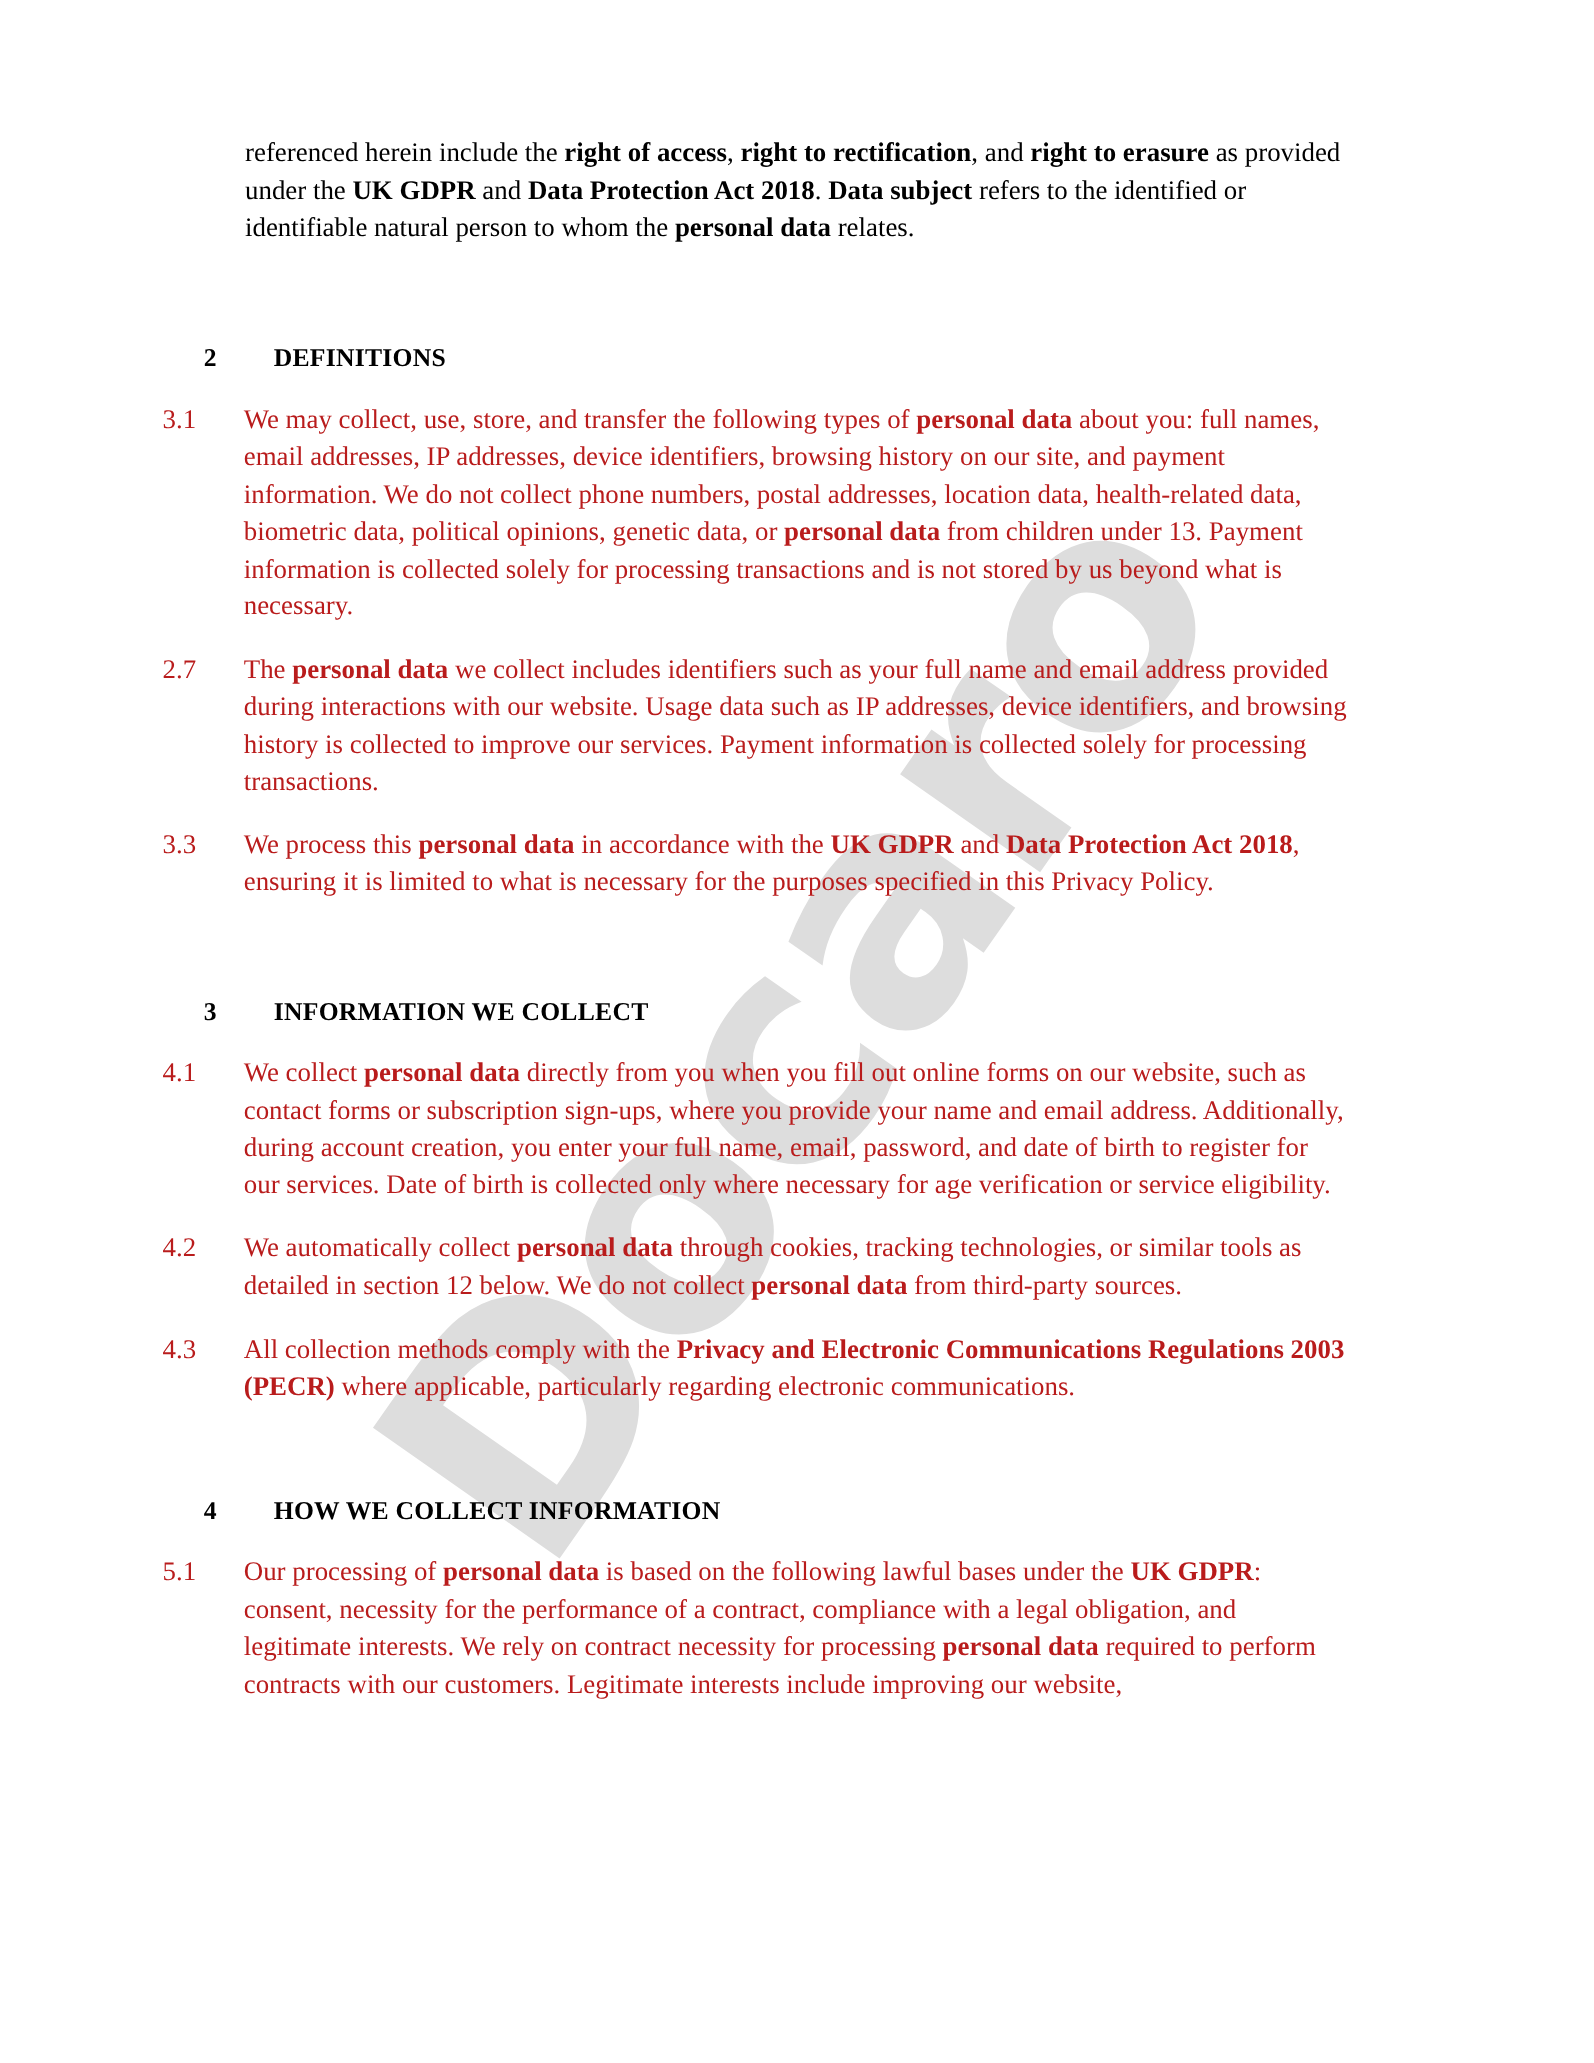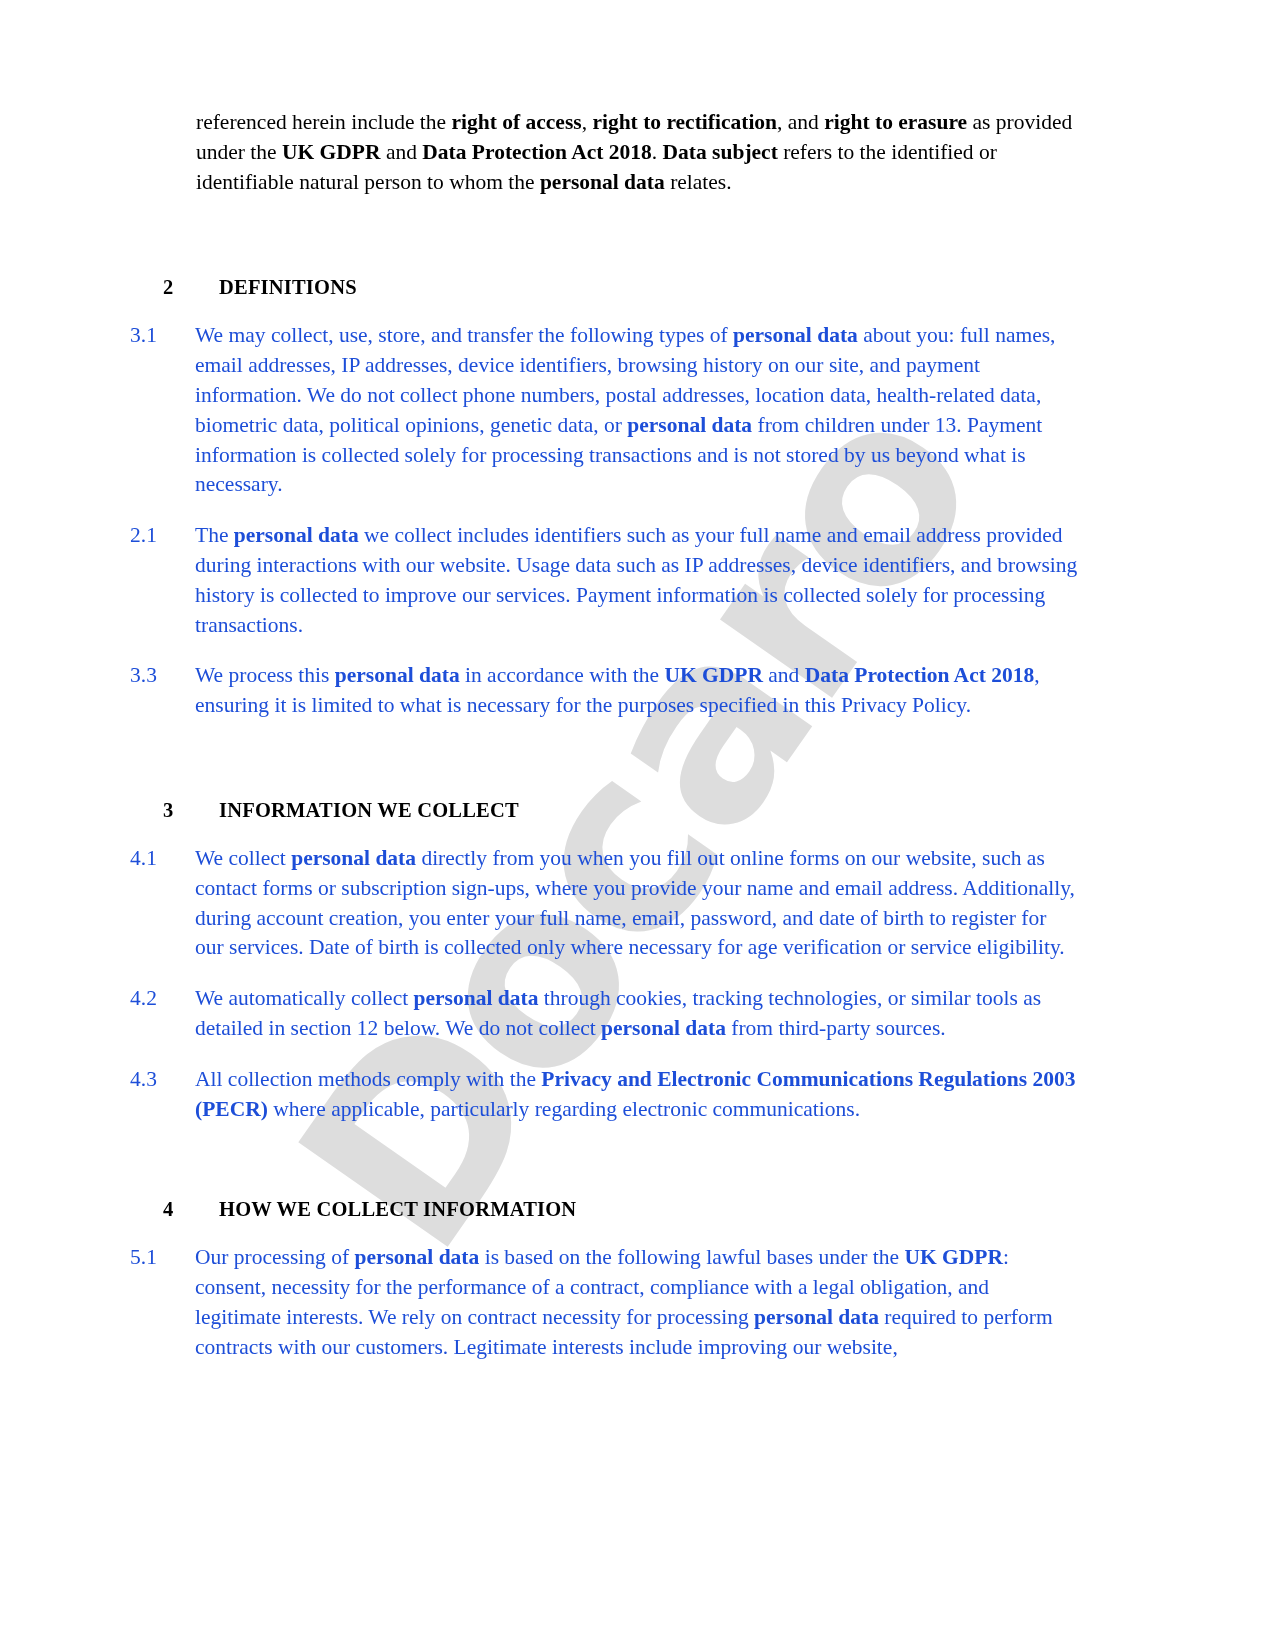--- a/index.html
+++ b/index.html
@@ -79,21 +79,21 @@
     white-space: nowrap;
     margin-left: 16px;
   }
 
   
   .clause {
     display: flex;
     align-items: flex-start;
     font-size: 21.5px;
     line-height: 29.8px;
-    color: #1d4ed8;
+    color: #b91c1c;
   }
   .clause .clause-num {
     flex: 0 0 65px;
     width: 65px;
     margin-left: -66px;
     text-align: left;
     white-space: nowrap;
   }
   .clause .clause-body {
     flex: 1 1 auto;
@@ -132,21 +132,21 @@
           <span class="sec-num">2</span>
           <span class="sec-title">DEFINITIONS</span>
         </div>
         <div class="sp-h2-to-31"></div>
         <div class="clause">
           <span class="clause-num">3.1</span>
           <span class="clause-body"><span>We may collect, use, store, and transfer the following types of </span><b>personal data</b><span> about you: full names, email addresses, IP addresses, device identifiers, browsing history on our site, and payment information. We do not collect phone numbers, postal addresses, location data, health-related data, biometric data, political opinions, genetic data, or </span><b>personal data</b><span> from children under 13. Payment information is collected solely for processing transactions and is not stored by us beyond what is necessary.</span></span>
         </div>
         <div class="sp-clause"></div>
         <div class="clause">
-          <span class="clause-num">2.1</span>
+          <span class="clause-num">2.7</span>
           <span class="clause-body"><span>The </span><b>personal data</b><span> we collect includes identifiers such as your full name and email address provided during interactions with our website. Usage data such as IP addresses, device identifiers, and browsing history is collected to improve our services. Payment information is collected solely for processing transactions.</span></span>
         </div>
         <div class="sp-clause"></div>
         <div class="clause">
           <span class="clause-num">3.3</span>
           <span class="clause-body"><span>We process this </span><b>personal data</b><span> in accordance with the </span><b>UK GDPR</b><span> and </span><b>Data Protection Act 2018</b><span>, ensuring it is limited to what is necessary for the purposes specified in this Privacy Policy.</span></span>
         </div>
         <div class="sp-33-to-h3"></div>
         <div class="section-heading">
           <span class="sec-num">3</span>

